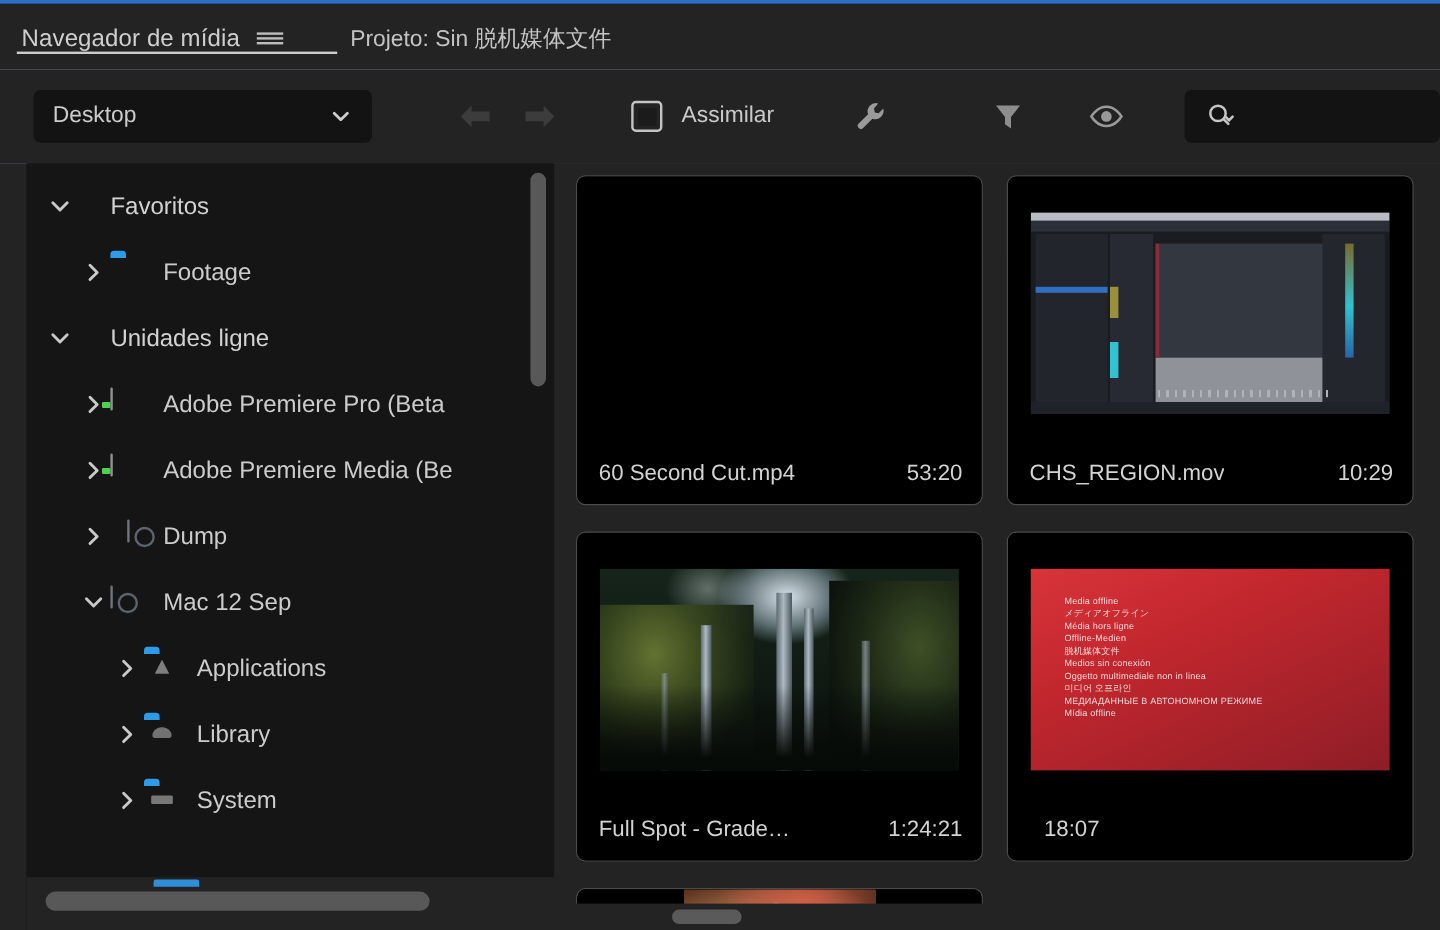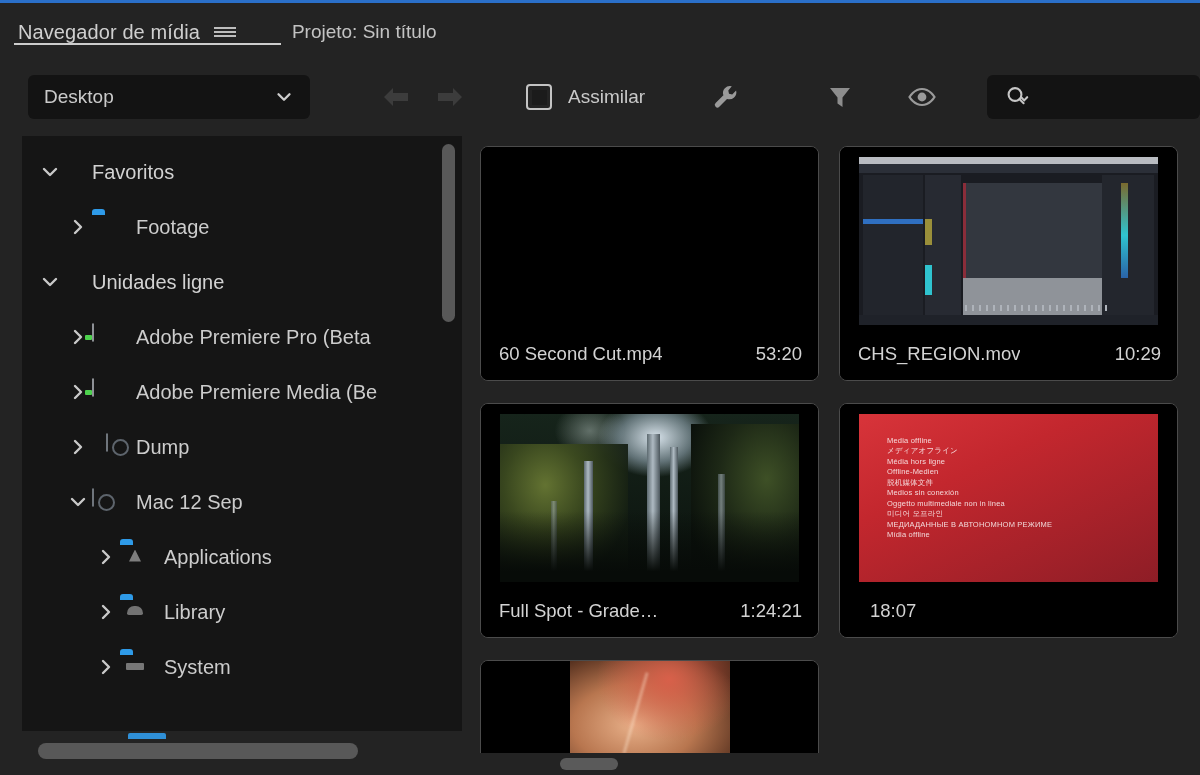--- a/index.html
+++ b/index.html
@@ -359,21 +359,21 @@
   .grid {
     display: grid;
     grid-template-columns: repeat(2, 339px);
     gap: 22px 20px;
   }
   .card {
     background: #000;
     border: 1px solid #4b4b4b;
     border-radius: 8px;
     overflow: hidden;
-    height: 235px;
+    height: 275px;
     display: flex;
     flex-direction: column;
     cursor: pointer;
     position: relative;
   }
   .card.clipped { height: 105px; }
   .card-thumb {
     flex: 1 1 auto;
     position: relative;
     overflow: hidden;
@@ -519,21 +519,21 @@
   <div class="tabstrip">
     <div class="tab">
       <span class="tab-label">Navegador de mídia</span>
       <span class="hamburger">
         <span></span>
           <span></span>
           <span></span>
       </span>
       <span class="tab-underline"></span>
     </div>
-    <span class="project-title">Projeto: Sin título</span>
+    <span class="project-title">Projeto: Sin 脱机媒体文件</span>
   </div>
 
   <div class="toolbar">
 
     <div class="path-select">
       <span class="path-select-label">Desktop</span>
       <svg class="chev-down" viewBox="0 0 16 16">
         <path d="M2.5 5.3 L8 10.8 L13.5 5.3" fill="none" stroke="#cdcdcd" stroke-width="2.3" stroke-linecap="round" stroke-linejoin="round"></path>
       </svg>
     </div>

